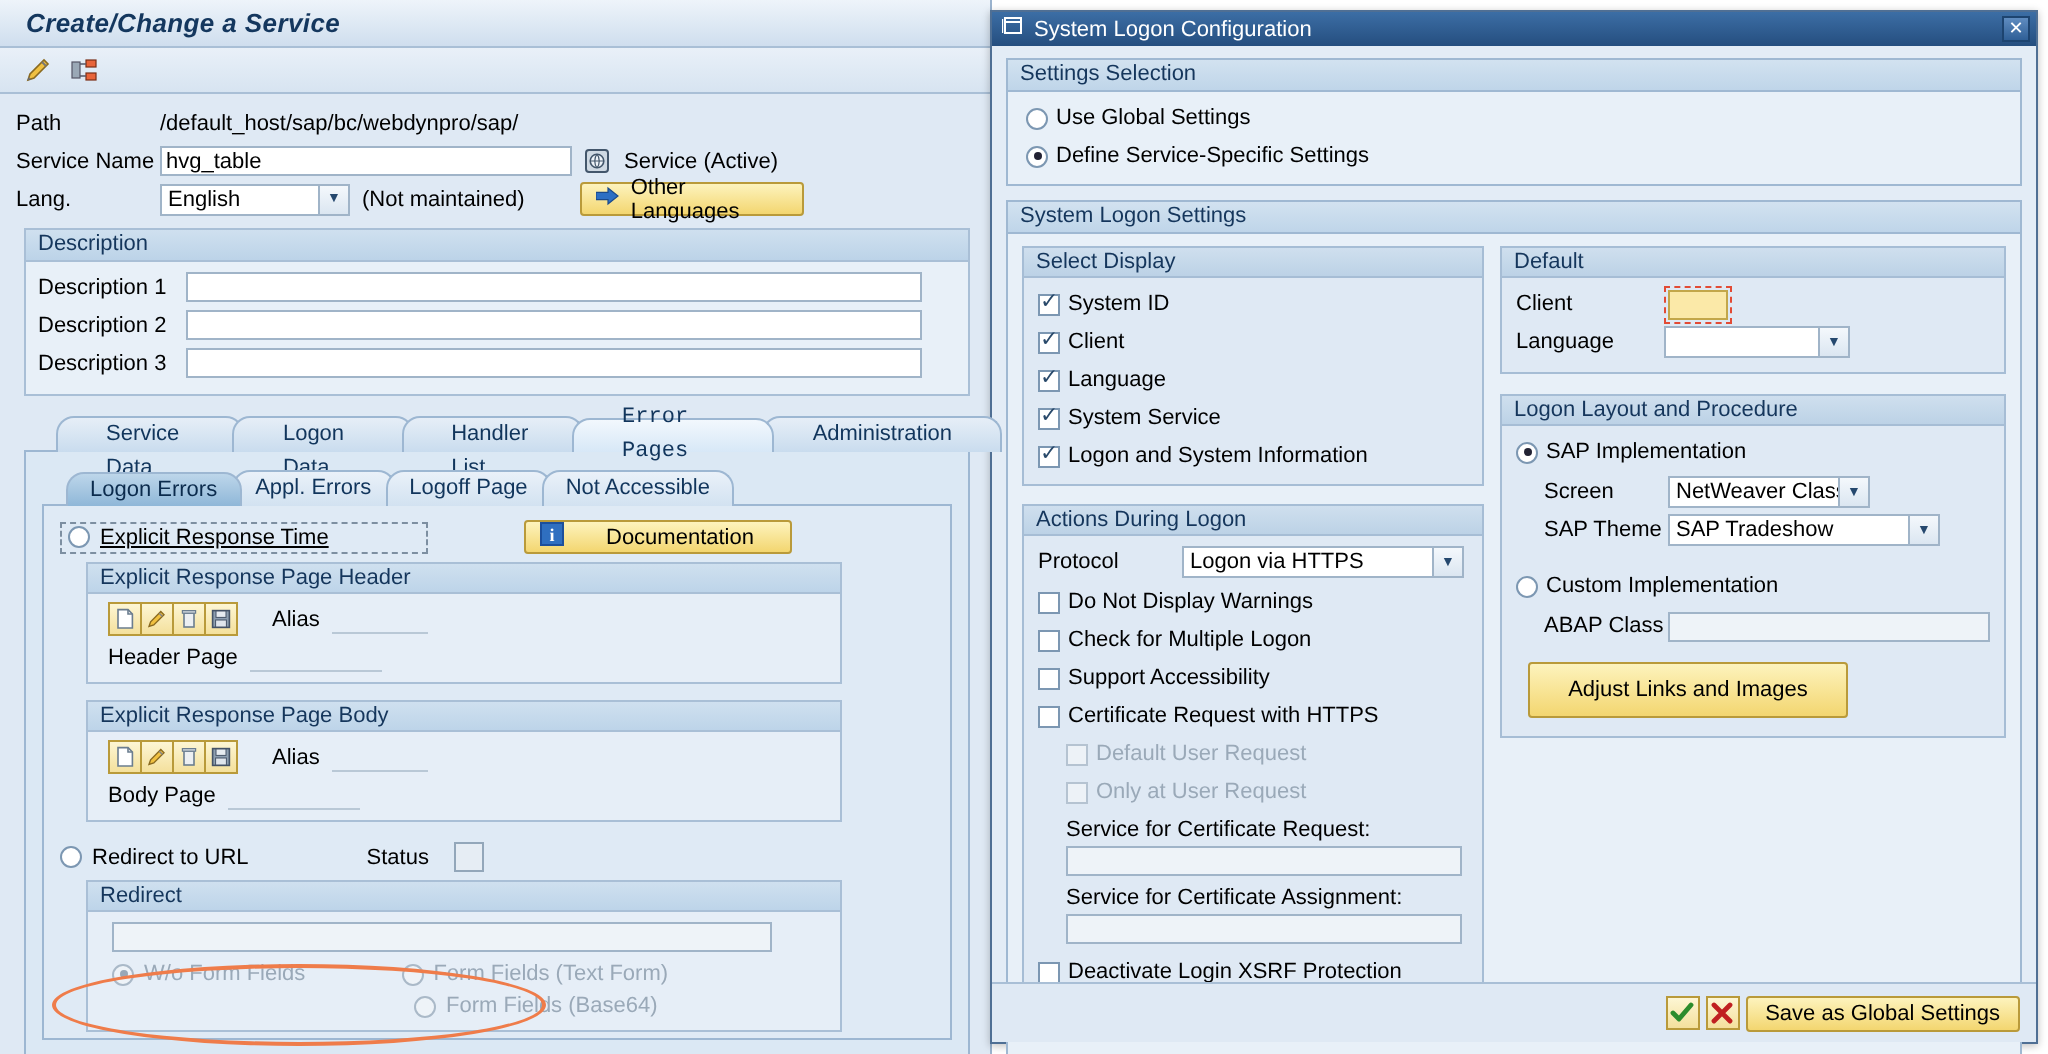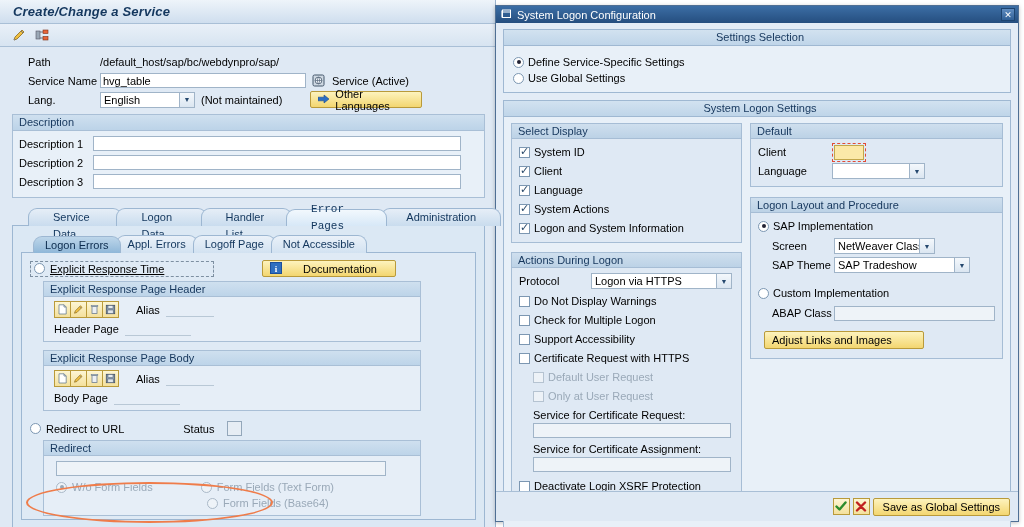--- a/index.html
+++ b/index.html
@@ -15,21 +15,21 @@
     background:#dfe9f4;border-right:1px solid #9bb3ce;box-sizing:border-box;}
   .title-bar{height:24px;background:linear-gradient(#eef4fa,#cfdeee);
     border-bottom:1px solid #a9bfd6;display:flex;align-items:center;
     padding-left:13px;box-sizing:border-box;}
   .title-bar .ttl{font-weight:bold;font-style:italic;font-size:13px;color:#14375e;letter-spacing:.2px;}
   .tool-bar{height:23px;background:linear-gradient(#e9f0f8,#d7e4f1);
     border-bottom:1px solid #a9bfd6;display:flex;align-items:center;gap:6px;padding-left:11px;box-sizing:border-box;}
 
   .icon-btn{width:17px;height:17px;display:inline-flex;align-items:center;justify-content:center;}
 
-  .form-area{padding:6px 10px 0 28px;}
+  .form-area{padding:6px 10px 0 8px;}
   .frow{display:flex;align-items:center;height:17px;margin-bottom:2px;}
   .flabel{width:72px;font-size:11px;color:#000;}
   .fval{font-size:11px;}
   .txtin{height:15px;border:1px solid #a0b4c8;background:#fff;box-sizing:border-box;
     font-family:"Liberation Sans",sans-serif;font-size:11px;padding:0 2px;line-height:14px;color:#000;}
   .sel{height:16px;border:1px solid #a0b4c8;background:#fff;box-sizing:border-box;
     display:flex;align-items:center;font-size:11px;padding-left:3px;position:relative;}
   .sel .arw{position:absolute;right:0;top:0;bottom:0;width:14px;background:linear-gradient(#f4f8fc,#dbe6f1);
     border-left:1px solid #a0b4c8;display:flex;align-items:center;justify-content:center;font-size:7px;color:#25486e;}
 
@@ -87,21 +87,21 @@
     background:#e3ecf6;border:1px solid #4f6f94;box-sizing:border-box;
     box-shadow:0 1px 4px rgba(0,0,0,.25);}
   .dlg-tb{height:17px;background:linear-gradient(#3c6ea5,#254e7f);display:flex;align-items:center;
     padding:0 3px 0 5px;color:#fff;font-size:11px;}
   .dlg-tb .dt{margin-left:5px;}
   .dlg-x{margin-left:auto;width:14px;height:13px;background:linear-gradient(#5f8cc0,#2f5f96);
     border:1px solid #1d4470;display:flex;align-items:center;justify-content:center;font-size:9px;color:#fff;box-sizing:border-box;}
   .dlg-body{padding:6px 7px 0 7px;}
   .sec{border:1px solid #9fb8d2;background:#e8f0f8;}
   .sec-h{background:linear-gradient(#d2e2f0,#bfd5e9);border-bottom:1px solid #9fb8d2;height:15px;line-height:15px;
-    padding-left:6px;font-size:11px;color:#15365c;text-align:center;}
+    padding-left:6px;font-size:11px;color:#15365c;}
   .sec-b{padding:5px 7px 6px 7px;}
   .subsec{border:1px solid #a6bdd5;background:#dfe9f4;}
   .subsec-h{background:linear-gradient(#cfdfee,#bcd2e6);border-bottom:1px solid #a6bdd5;height:14px;line-height:14px;
     padding-left:6px;font-size:11px;color:#15365c;}
   .subsec-b{padding:5px 7px 6px 7px;}
   .crow{display:flex;align-items:center;gap:4px;height:16px;}
   .crow span.lb{font-size:11px;}
   .yinput{width:30px;height:15px;background:#fbe9a8;border:1px solid #c3a74a;box-sizing:border-box;}
   .yfocus{border:1px dashed #e24b35;padding:1px;display:inline-block;}
   .dlg-foot{position:absolute;left:0;right:0;bottom:0;height:30px;background:#dfe9f4;
@@ -354,27 +354,27 @@
       </span>
       <span class="dt">System Logon Configuration</span>
       <span class="dlg-x">✕</span>
     </div>
 
     <div class="dlg-body">
 
       <div class="sec">
         <div class="sec-h">Settings Selection</div>
         <div class="sec-b" style="padding-left:9px">
+          <div class="crow">
+            <span class="radio"></span>
+            <span class="lb">Use Global Settings</span>
+          </div>
           <div class="crow" style="margin-top:3px">
             <span class="radio on"></span>
             <span class="lb">Define Service-Specific Settings</span>
-          </div>
-          <div class="crow">
-            <span class="radio"></span>
-            <span class="lb">Use Global Settings</span>
           </div>
         </div>
       </div>
 
       <div class="sec" style="margin-top:7px;height:433px;box-sizing:border-box">
         <div class="sec-h">System Logon Settings</div>
         <div class="sec-b" style="display:flex;gap:8px;padding:6px 7px">
 
           <div style="width:233px">
             <div class="subsec">
@@ -387,21 +387,21 @@
                 <div class="crow" style="margin-top:3px">
                   <span class="cb on"></span>
                   <span class="lb">Client</span>
                 </div>
                 <div class="crow" style="margin-top:3px">
                   <span class="cb on"></span>
                   <span class="lb">Language</span>
                 </div>
                 <div class="crow" style="margin-top:3px">
                   <span class="cb on"></span>
-                  <span class="lb">System Actions</span>
+                  <span class="lb">System Service</span>
                 </div>
                 <div class="crow" style="margin-top:3px">
                   <span class="cb on"></span>
                   <span class="lb">Logon and System Information</span>
                 </div>
               </div>
             </div>
 
             <div class="subsec" style="margin-top:9px">
               <div class="subsec-h">Actions During Logon</div>
@@ -495,21 +495,21 @@
                   </div>
                 </div>
                 <div class="crow" style="margin-top:12px">
                   <span class="radio"></span>
                   <span class="lb">Custom Implementation</span>
                 </div>
                 <div class="crow" style="gap:0;margin-top:4px;padding-left:14px">
                   <span class="lb" style="width:62px">ABAP Class</span>
                   <input class="txtin" style="width: 162px; background: rgb(238, 243, 248);" value="">
                 </div>
-                <div class="btn-y" style="margin:10px 0 0 6px;width:160px;height:18px;">
+                <div class="btn-y" style="margin:10px 0 0 6px;width:160px;height:28px;justify-content:center">
                   <span>Adjust Links and Images</span>
                 </div>
               </div>
             </div>
           </div>
 
         </div>
       </div>
     </div>
 

